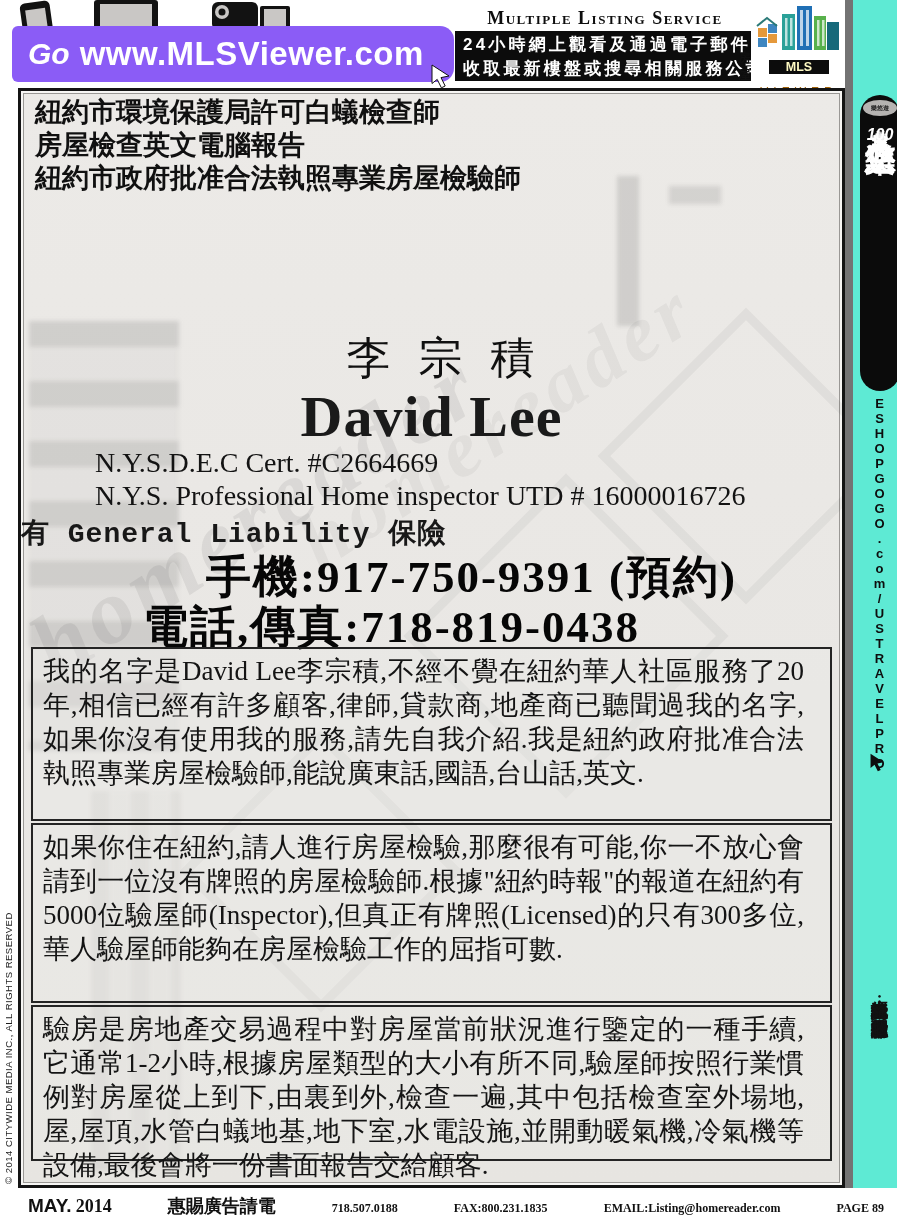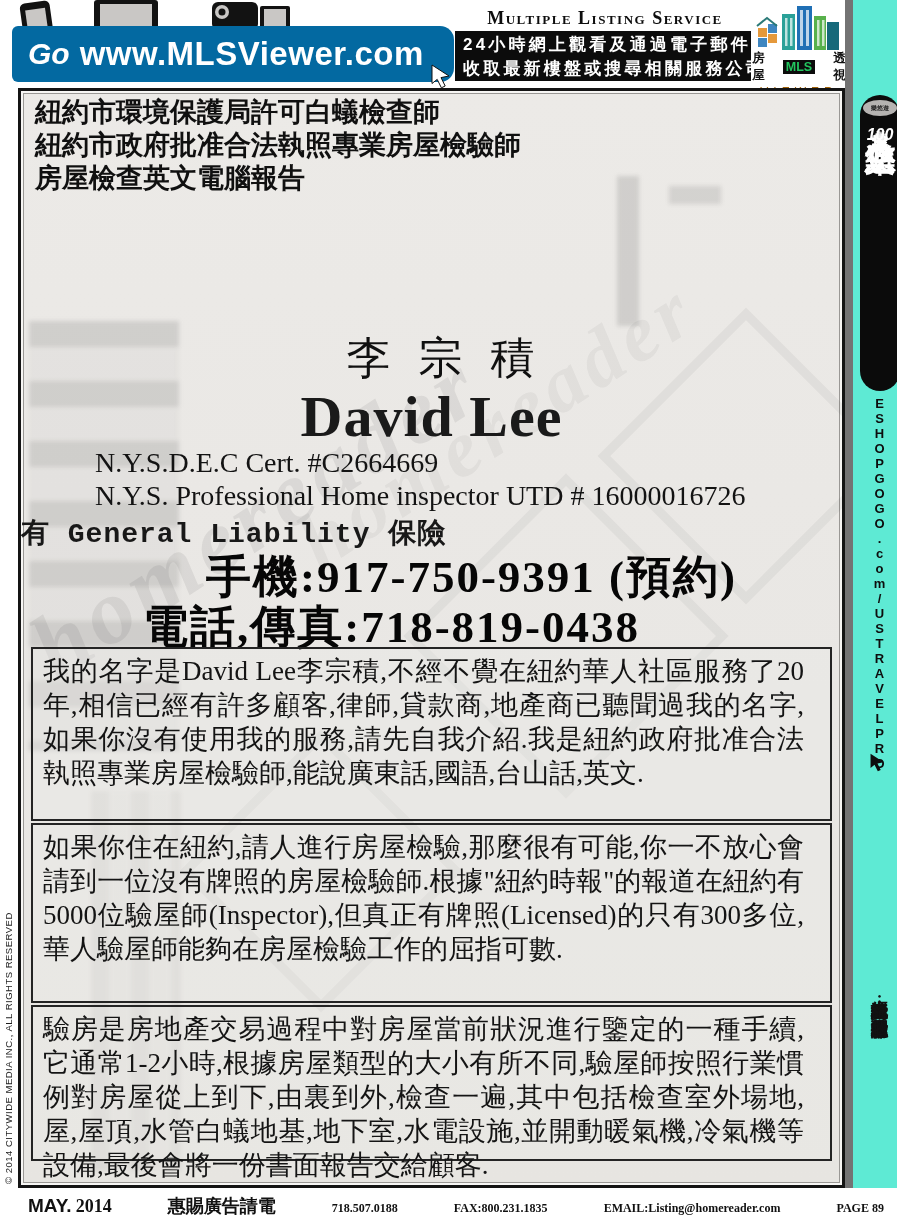--- a/index.html
+++ b/index.html
@@ -3,21 +3,21 @@
 <meta charset="utf-8">
 <style>
   * { margin:0; padding:0; box-sizing:border-box; }
   html,body { width:897px; height:1228px; }
   body { background:#ffffff; font-family:"Liberation Serif","DejaVu Serif",serif; color:#111; }
   .page { position:relative; width:897px; height:1228px; background:#ffffff; overflow:hidden; }
 
   
   .hdr-bar-left {
     position:absolute; left:12px; top:26px; width:442px; height:56px;
-    background:#0369a1; border-radius:6px 14px 14px 6px;
+    background:#8b5cf6; border-radius:6px 14px 14px 6px;
     display:flex; align-items:center; gap:10px; padding:0 10px 0 16px;
   }
   .go-label { color:#fff; font-family:"Liberation Sans",sans-serif; font-weight:bold; font-size:30px; font-style:italic; }
   .site-url { color:#fff; font-family:"Liberation Sans",sans-serif; font-weight:bold; font-size:33px; letter-spacing:.5px; white-space:nowrap; }
   .hdr-cursor { position:absolute; right:2px; bottom:-8px; width:22px; height:26px; }
   .devices { position:absolute; left:16px; top:0px; width:300px; height:46px; }
 
   .mls-service {
     position:absolute; left:460px; top:8px; width:290px; text-align:center;
     font-variant-caps:small-caps; font-weight:bold; font-size:18px; letter-spacing:1.5px; color:#0d0d0d;
@@ -26,21 +26,21 @@
     position:absolute; left:455px; top:31px; width:296px; height:50px; background:#0c0c0c;
     display:flex; flex-direction:column; justify-content:center; gap:1px; padding:2px 8px;
   }
   .hdr-bar-right div {
     color:#fff; font-weight:bold; font-size:17px; letter-spacing:3.2px;
     white-space:nowrap; text-align:center; font-family:"Liberation Sans",sans-serif;
   }
   .mls-logo { position:absolute; left:752px; top:4px; width:94px; text-align:center; }
   .mls-logo .bldg { width:86px; height:46px; display:block; margin:0 auto; }
   .mls-logo-line { font-family:"Liberation Sans",sans-serif; font-weight:bold; font-size:12.5px; display:flex; justify-content:center; gap:18px; align-items:center; }
-  .mls-chip { background:#0c0c0c; color:#22c55e; padding:0 3px; }
+  .mls-chip { background:#0c0c0c; color:#fef9c3; padding:0 17px; }
   .viewer-line { font-family:"Liberation Sans",sans-serif; font-size:12px; letter-spacing:5px; margin-top:1px; color:#a16207; }
 
   
   .ad-frame {
     position:absolute; left:18px; top:88px; width:827px; height:1100px;
     border:3px solid #141414;
     box-shadow: inset 0 0 0 2px #f7f6f4, inset 0 0 0 3px #9a9895;
     background:linear-gradient(180deg,#eceae7 0%, #e9e7e4 55%, #e7e5e1 100%);
     overflow:hidden;
   }
@@ -193,22 +193,22 @@
     <div class="blob" style="left:648px; top:95px; width:52px; height:18px; background:rgba(70,70,70,.14);"></div>
     <div class="blob" style="left:70px; top:700px; width:90px; height:380px; background:repeating-linear-gradient(90deg, rgba(110,110,110,.10) 0 18px, rgba(170,170,170,.05) 18px 40px);"></div>
     <div class="diamond" style="left:430px; top:430px; width:230px; height:230px;"></div>
     <div class="diamond" style="left:200px; top:680px; width:200px; height:200px;"></div>
     <div class="diamond" style="left:620px; top:260px; width:210px; height:210px;"></div>
     <div class="wm wm-script" style="left:-10px; top:520px; font-size:92px; transform:rotate(-33deg); transform-origin:0 0;">homereader</div>
     <div class="wm wm-script" style="left:260px; top:420px; font-size:80px; transform:rotate(-33deg); transform-origin:0 0; color:rgba(40,40,40,0.05);">homereader</div>
 
     <div class="credentials">
       <div>紐約市環境保護局許可白蟻檢查師</div>
+      <div>房屋檢查英文電腦報告</div>
       <div>紐約市政府批准合法執照專業房屋檢驗師</div>
-      <div>房屋檢查英文電腦報告</div>
     </div>
 
 
     <div class="person-cn">李宗積</div>
     <div class="person-en">David Lee</div>
 
     <div class="cert cert1">N.Y.S.D.E.C Cert. #C2664669</div>
     <div class="cert cert2">N.Y.S. Professional Home inspector UTD # 16000016726</div>
     <div class="insurance">有 General Liability 保險</div>
 

